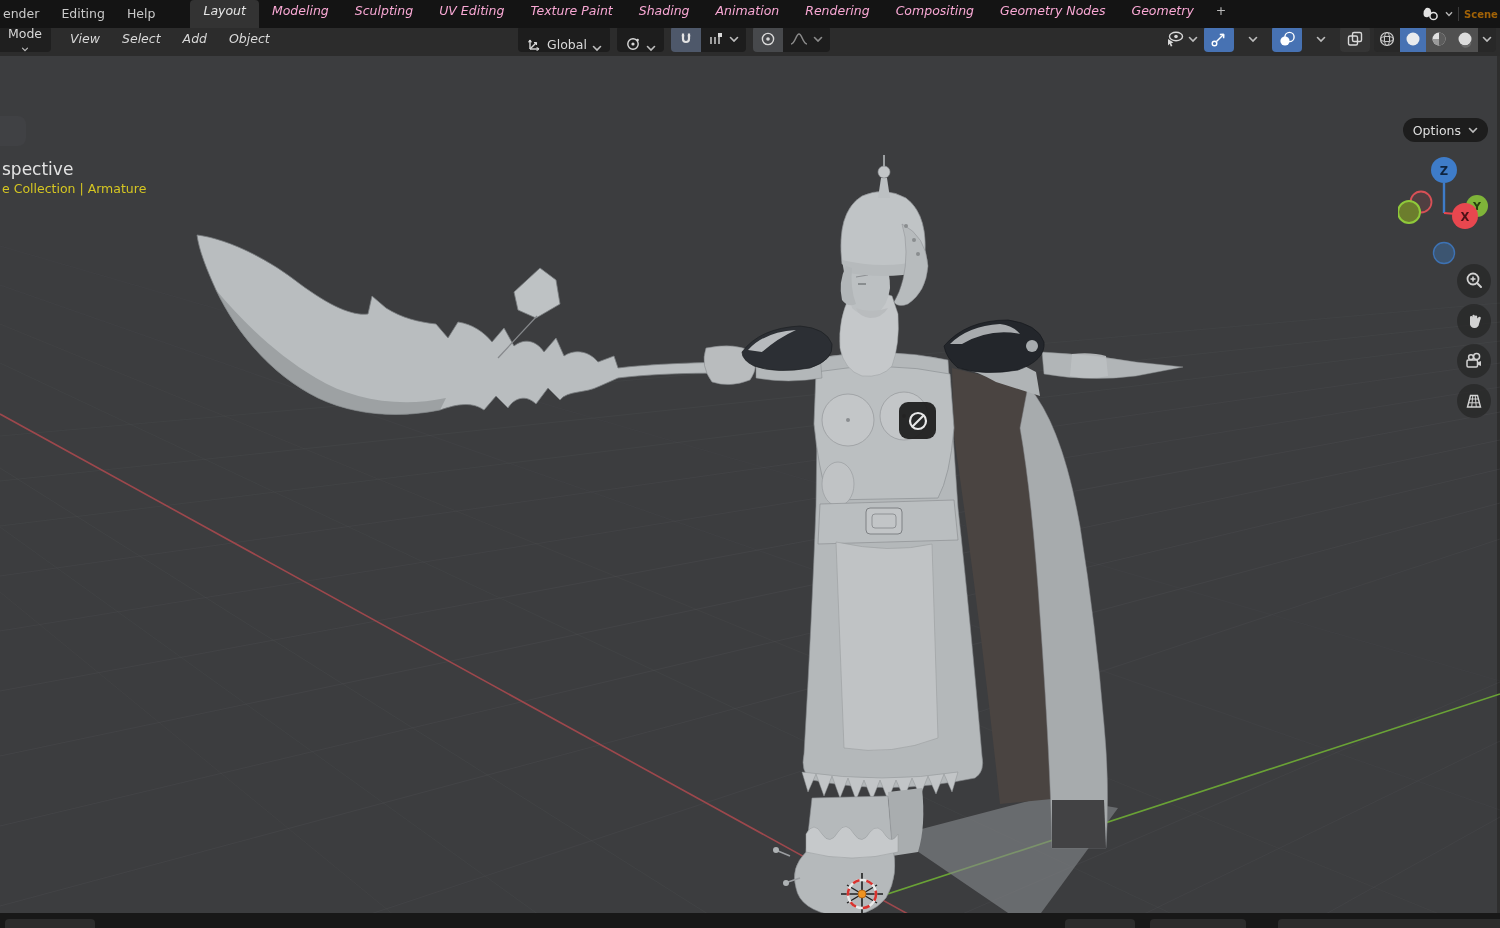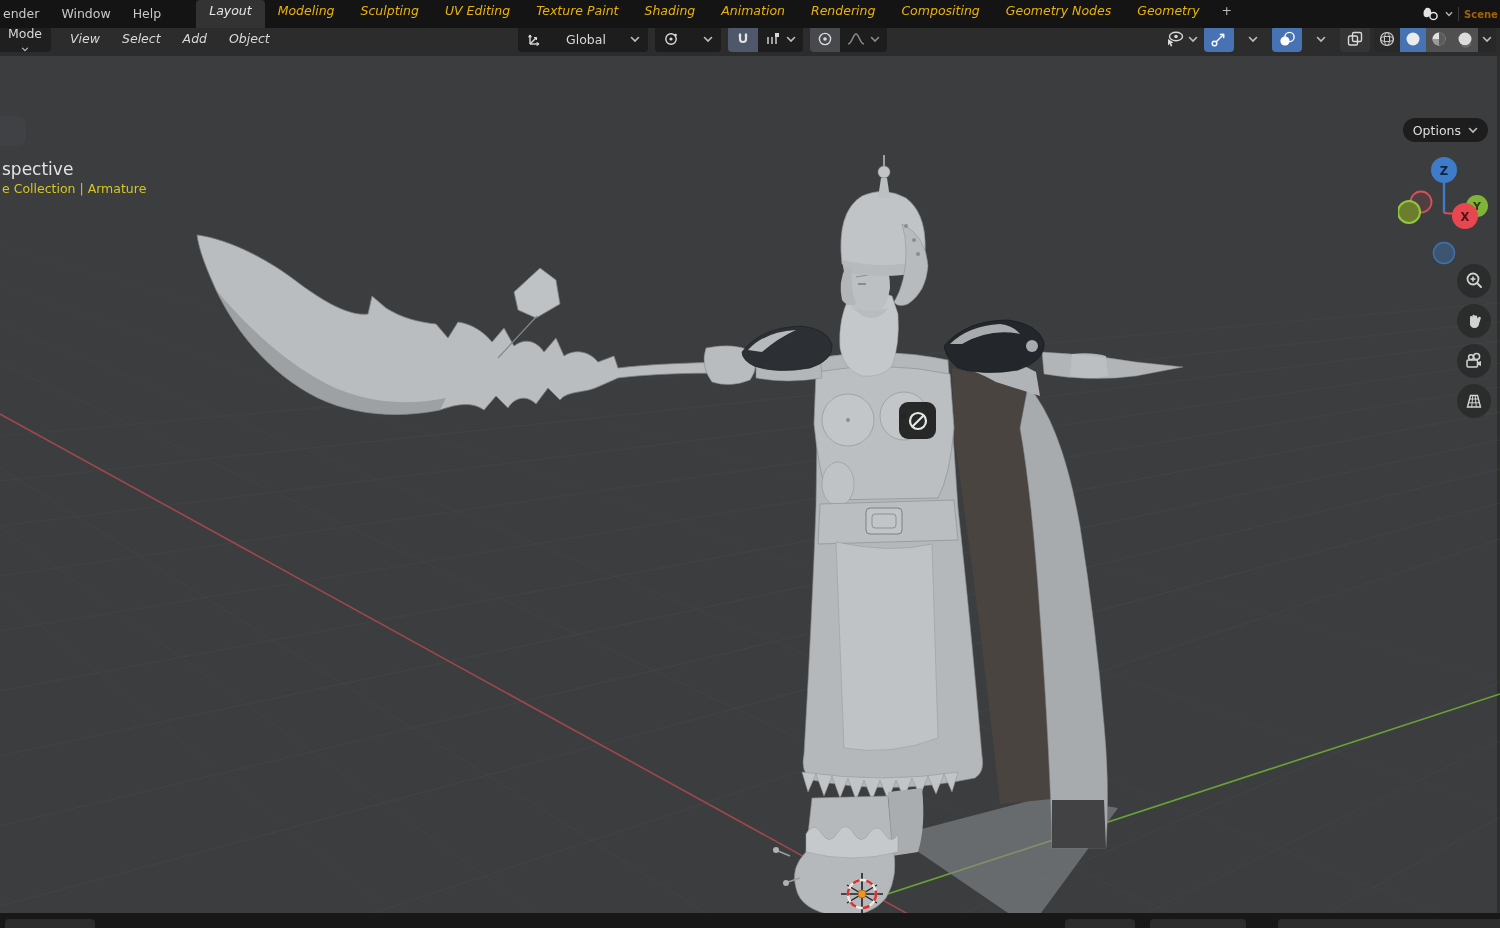--- a/index.html
+++ b/index.html
@@ -8,35 +8,35 @@
     background:#3c3d3f;font-family:"DejaVu Sans","Liberation Sans",sans-serif;
     -webkit-font-smoothing:antialiased;
   }
   
   .topbar{position:absolute;top:0;left:0;width:1500px;height:28px;background:#141414;
     display:flex;align-items:stretch;z-index:40;color:#c9c9c9;font-size:12.5px;}
   .menus{display:flex;align-items:center;padding-left:2px;}
   .menu-item{padding:0 11px;line-height:22px;cursor:default;}
   .menu-item:first-child{padding-left:1px;}
   .tabs{display:flex;align-items:stretch;margin-left:24px;font-style:italic;}
-  .tab{padding:0 13px;line-height:22px;color:#eab308;white-space:nowrap;}
+  .tab{padding:0 13px;line-height:22px;color:#f9a8d4;white-space:nowrap;}
   .tab.active{background:#333333;color:#e6e6e6;border-radius:4px 4px 0 0;}
   .tab.newtab{color:#bbb;padding:0 9px;}
   .scene-cluster{margin-left:auto;display:flex;align-items:center;gap:5px;padding-right:0;}
   .scene-label-clip{width:36px;overflow:hidden;white-space:nowrap;color:#a16207;font-size:10px;font-weight:bold;}
   .tb-divider{width:1px;height:14px;background:#3a3a3a;}
   
   .toolheader{position:absolute;top:22px;left:0;width:1500px;height:34px;background:#2c2c2c;
     z-index:39;display:flex;align-items:center;color:#d8d8d8;font-size:12.5px;}
   .mode-pill{background:#1f1f1f;height:26px;display:flex;align-items:center;gap:6px;
     padding:0 9px 0 8px;border-radius:0 4px 4px 0;margin-right:8px;flex-direction:column;}
   .th-menu{padding:0 11px;line-height:34px;font-style:italic;}
   .center-cluster{position:absolute;left:518px;top:4px;display:flex;gap:7px;align-items:center;}
-  .pill{background:#1d1d1d;height:26px;border-radius:4px;display:flex;align-items:center;
-    gap:24px;padding:0 8px;}
+  .pill{background:#1d1d1d;height:26px;border-radius:4px;display:flex;align-items:flex-end;
+    gap:5px;padding:0 8px;}
   .pill-group{display:flex;height:26px;border-radius:4px;overflow:hidden;}
   .seg{display:flex;align-items:center;justify-content:center;height:26px;padding:0 7px;gap:5px;}
   .seg.dark{background:#1d1d1d;}
   .seg.magnet-on{background:#4e586a;}
   .seg.gray-on{background:#47494c;}
   .right-cluster{position:absolute;right:4px;top:4px;display:flex;gap:4px;align-items:center;}
   .icon-btn{height:26px;min-width:26px;display:flex;align-items:center;justify-content:center;
     border-radius:4px;gap:3px;padding:0 2px;}
   .icon-btn.blue{background:#4772b3;}
   .icon-btn.plain{background:transparent;}
@@ -280,21 +280,21 @@
     <svg width="22" height="22" viewBox="0 0 22 22">
       <circle cx="11" cy="11" r="8" fill="none" stroke="#e8e8e8" stroke-width="2.2"></circle>
       <line x1="5.5" y1="16.5" x2="16.5" y2="5.5" stroke="#e8e8e8" stroke-width="2.2"></line>
     </svg>
   </div>
 </div>
 
 <div class="topbar">
   <div class="menus">
     <span class="menu-item">ender</span>
-    <span class="menu-item">Window</span>
+    <span class="menu-item">Editing</span>
     <span class="menu-item">Help</span>
   </div>
   <div class="tabs">
     <span class="tab active">Layout</span>
     <span class="tab">Modeling</span>
     <span class="tab">Sculpting</span>
     <span class="tab">UV Editing</span>
     <span class="tab">Texture Paint</span>
     <span class="tab">Shading</span>
     <span class="tab">Animation</span>

